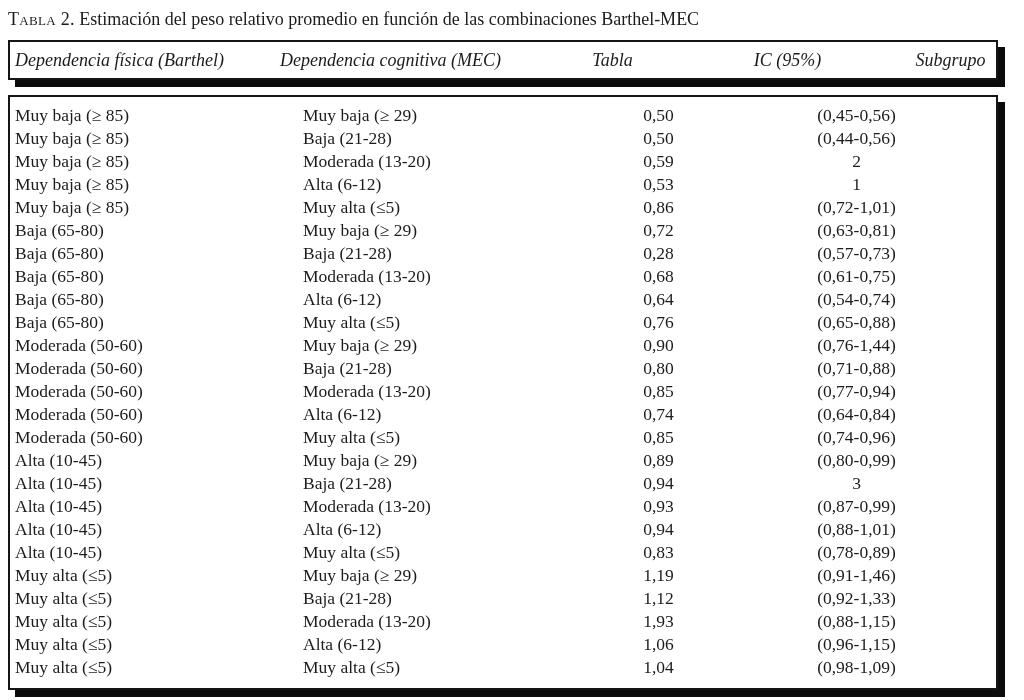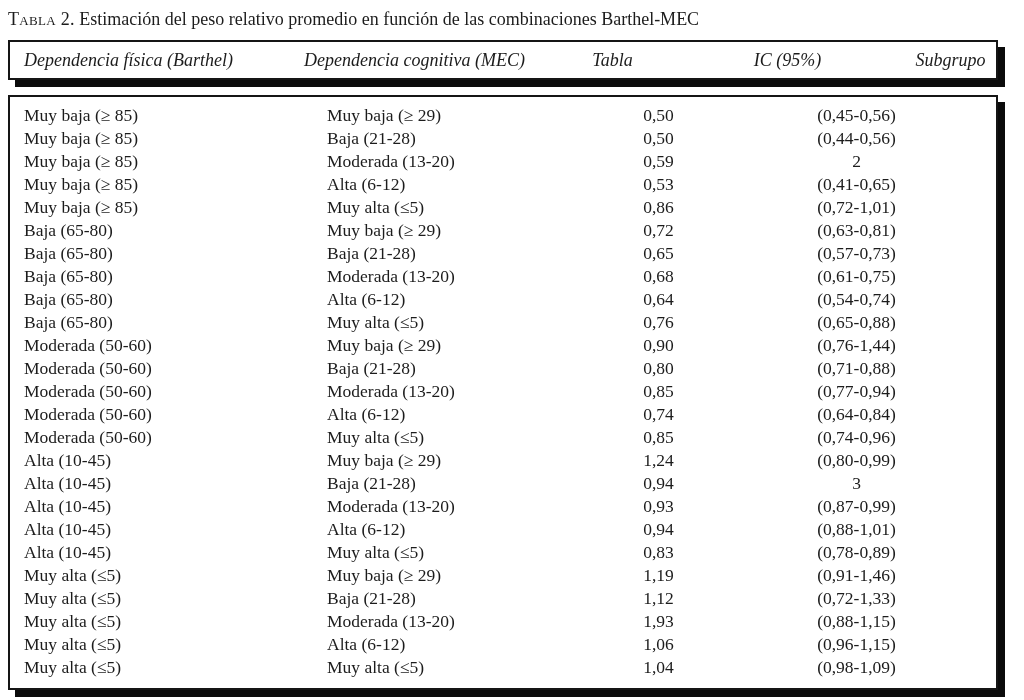--- a/index.html
+++ b/index.html
@@ -29,22 +29,22 @@
   .body-box { top: 95px; height: 595px; padding: 7px 0; }
 
   .grid-row {
     display: grid;
     grid-template-columns: 270px 275px 115px 235px 91px;
     align-items: center;
   }
   .head-box .grid-row { height: 36px; }
 
   .cell { font-size: 17.5px; line-height: 23px; white-space: nowrap; }
-  .c0 { padding-left: 14px; text-align: left; }
-  .c1 { text-align: left; margin-left: 24px; }
+  .c0 { padding-left: 5px; text-align: left; }
+  .c1 { text-align: left; }
   .c2, .c3, .c4 { text-align: center; }
 
   .head-cell { font-style: italic; font-size: 18px; }
 
   .body-box .grid-row { height: 23px; gap: 23px; }
 </style>
 </head>
 <body>
 
 <div class="page">
@@ -86,21 +86,20 @@
         <div class="cell c0">Muy baja (≥ 85)</div>
         <div class="cell c1">Moderada (13-20)</div>
         <div class="cell c2">0,59</div>
         <div class="cell c4">2</div>
       </div>
 
       <div class="grid-row">
         <div class="cell c0">Muy baja (≥ 85)</div>
         <div class="cell c1">Alta (6-12)</div>
         <div class="cell c2">0,53</div>
-        <div class="cell c3">(0,41-0,65)</div>
         <div class="cell c4">1</div>
       </div>
 
       <div class="grid-row">
         <div class="cell c0">Muy baja (≥ 85)</div>
         <div class="cell c1">Muy alta (≤5)</div>
         <div class="cell c2">0,86</div>
         <div class="cell c3">(0,72-1,01)</div>
         <div class="cell c4">3</div>
       </div>
@@ -109,21 +108,21 @@
         <div class="cell c0">Baja (65-80)</div>
         <div class="cell c1">Muy baja (≥ 29)</div>
         <div class="cell c2">0,72</div>
         <div class="cell c3">(0,63-0,81)</div>
         <div class="cell c4">2</div>
       </div>
 
       <div class="grid-row">
         <div class="cell c0">Baja (65-80)</div>
         <div class="cell c1">Baja (21-28)</div>
-        <div class="cell c2">0,65</div>
+        <div class="cell c2">0,28</div>
         <div class="cell c3">(0,57-0,73)</div>
         <div class="cell c4">2</div>
       </div>
 
       <div class="grid-row">
         <div class="cell c0">Baja (65-80)</div>
         <div class="cell c1">Moderada (13-20)</div>
         <div class="cell c2">0,68</div>
         <div class="cell c3">(0,61-0,75)</div>
         <div class="cell c4">2</div>
@@ -181,21 +180,21 @@
         <div class="cell c0">Moderada (50-60)</div>
         <div class="cell c1">Muy alta (≤5)</div>
         <div class="cell c2">0,85</div>
         <div class="cell c3">(0,74-0,96)</div>
         <div class="cell c4">3</div>
       </div>
 
       <div class="grid-row">
         <div class="cell c0">Alta (10-45)</div>
         <div class="cell c1">Muy baja (≥ 29)</div>
-        <div class="cell c2">1,24</div>
+        <div class="cell c2">0,89</div>
         <div class="cell c3">(0,80-0,99)</div>
         <div class="cell c4">3</div>
       </div>
 
       <div class="grid-row">
         <div class="cell c0">Alta (10-45)</div>
         <div class="cell c1">Baja (21-28)</div>
         <div class="cell c2">0,94</div>
         <div class="cell c4">3</div>
       </div>
@@ -229,21 +228,21 @@
         <div class="cell c1">Muy baja (≥ 29)</div>
         <div class="cell c2">1,19</div>
         <div class="cell c3">(0,91-1,46)</div>
         <div class="cell c4">4</div>
       </div>
 
       <div class="grid-row">
         <div class="cell c0">Muy alta (≤5)</div>
         <div class="cell c1">Baja (21-28)</div>
         <div class="cell c2">1,12</div>
-        <div class="cell c3">(0,72-1,33)</div>
+        <div class="cell c3">(0,92-1,33)</div>
         <div class="cell c4">4</div>
       </div>
 
       <div class="grid-row">
         <div class="cell c0">Muy alta (≤5)</div>
         <div class="cell c1">Moderada (13-20)</div>
         <div class="cell c2">1,93</div>
         <div class="cell c3">(0,88-1,15)</div>
         <div class="cell c4">4</div>
       </div>

